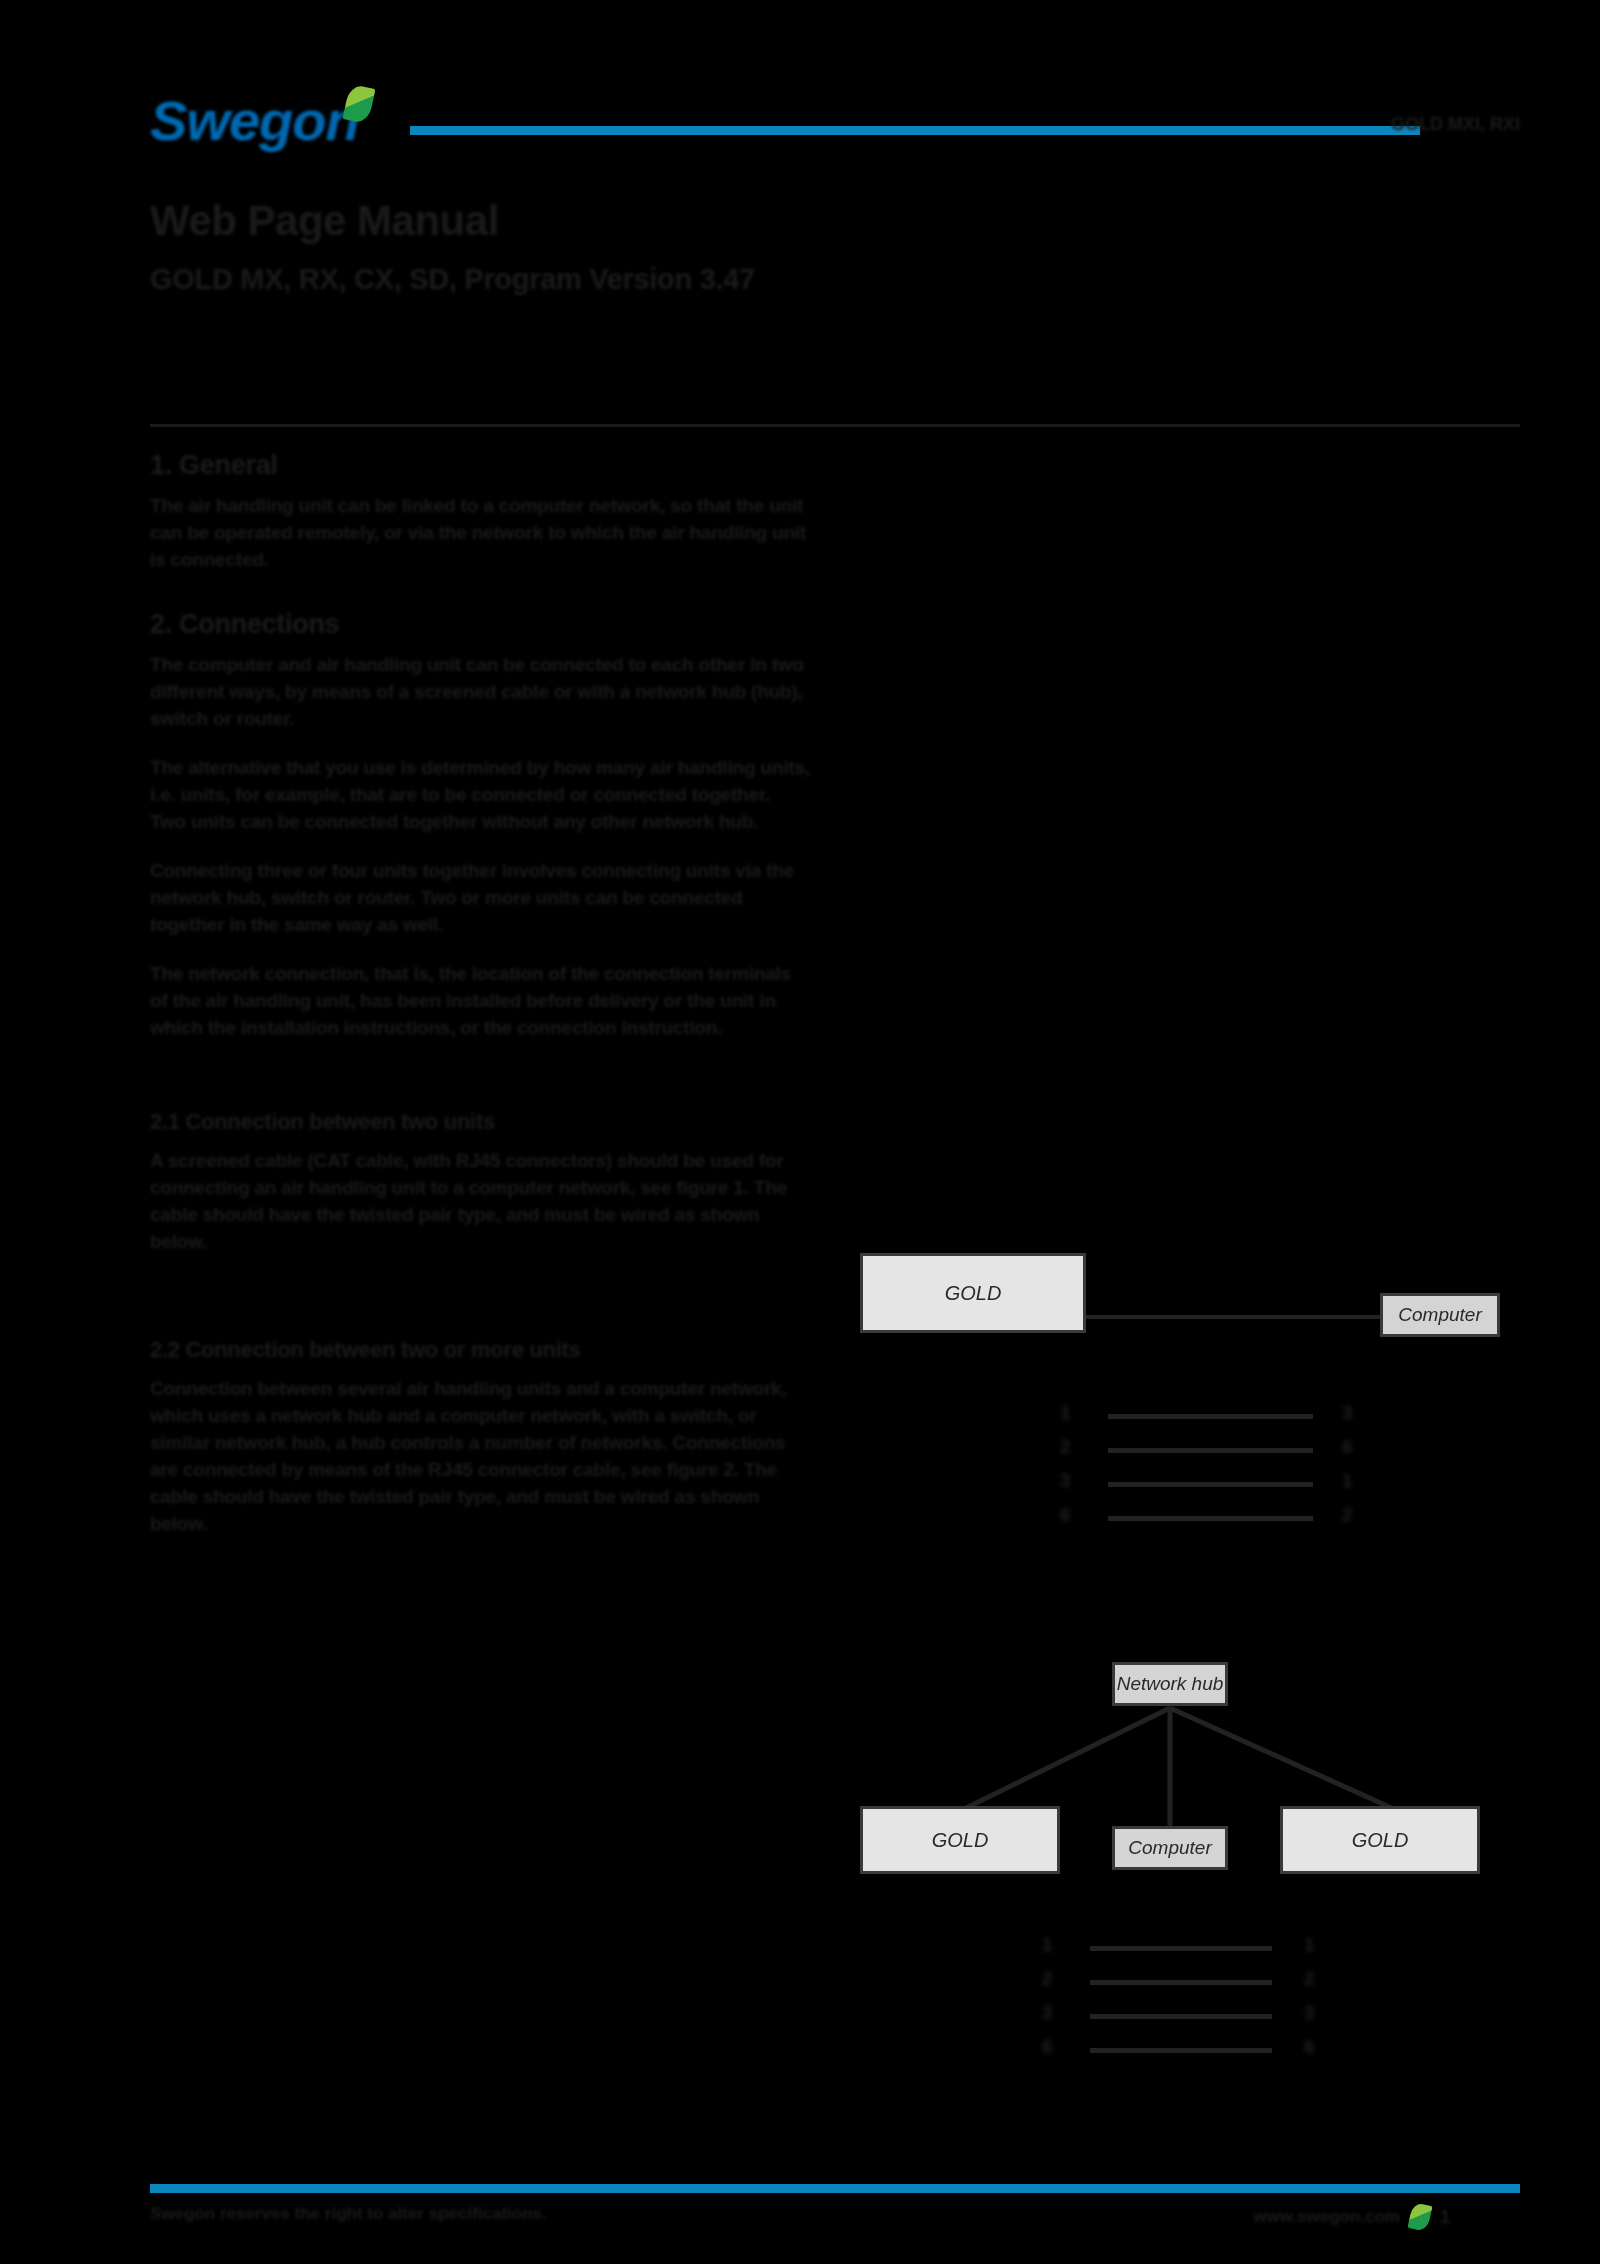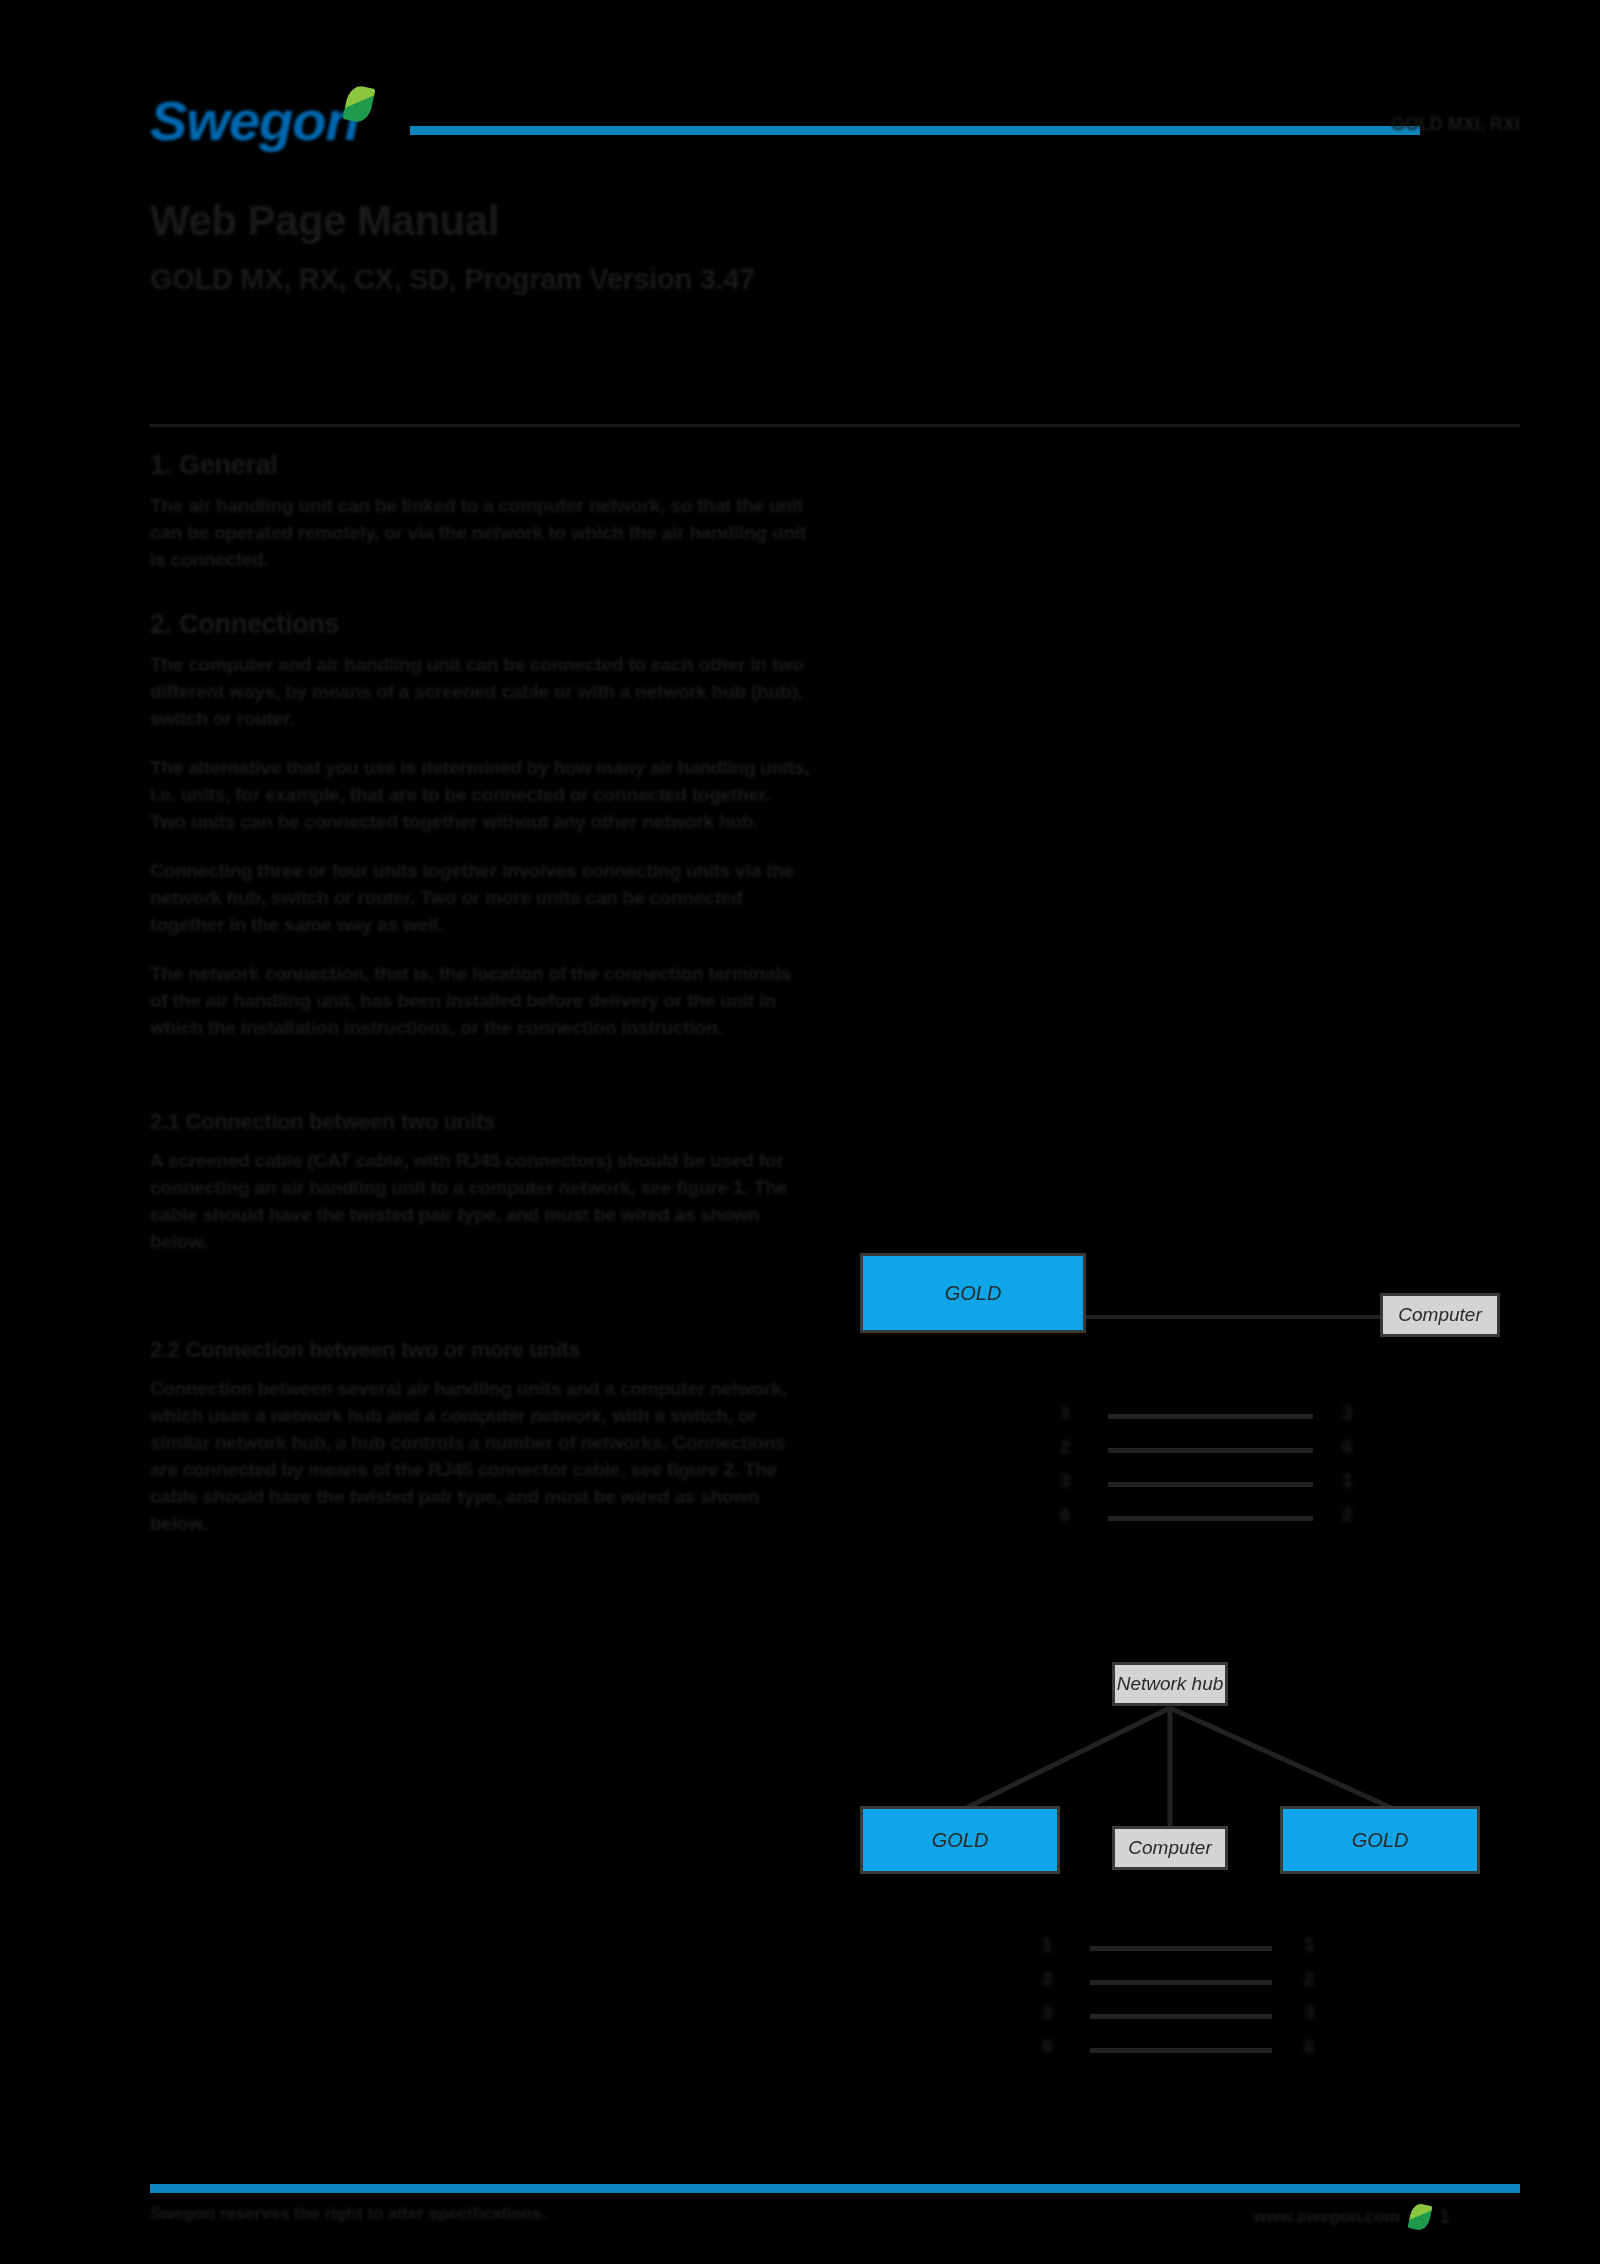--- a/index.html
+++ b/index.html
@@ -173,21 +173,21 @@
     box-sizing: border-box;
     display: flex;
     align-items: center;
     justify-content: center;
     font-style: italic;
     color: #2a2a2a;
     filter: blur(0.5px);
     -webkit-filter: blur(0.5px);
   }
   .node.gold {
-    background: #0ea5e9;
+    background: #e5e5e5;
     border: 3px solid #3a3a36;
     font-size: 20px;
   }
   .node.grey {
     background: #D4D4D4;
     border: 3px solid #3a3a36;
     font-size: 19px;
   }
 
   .link {

